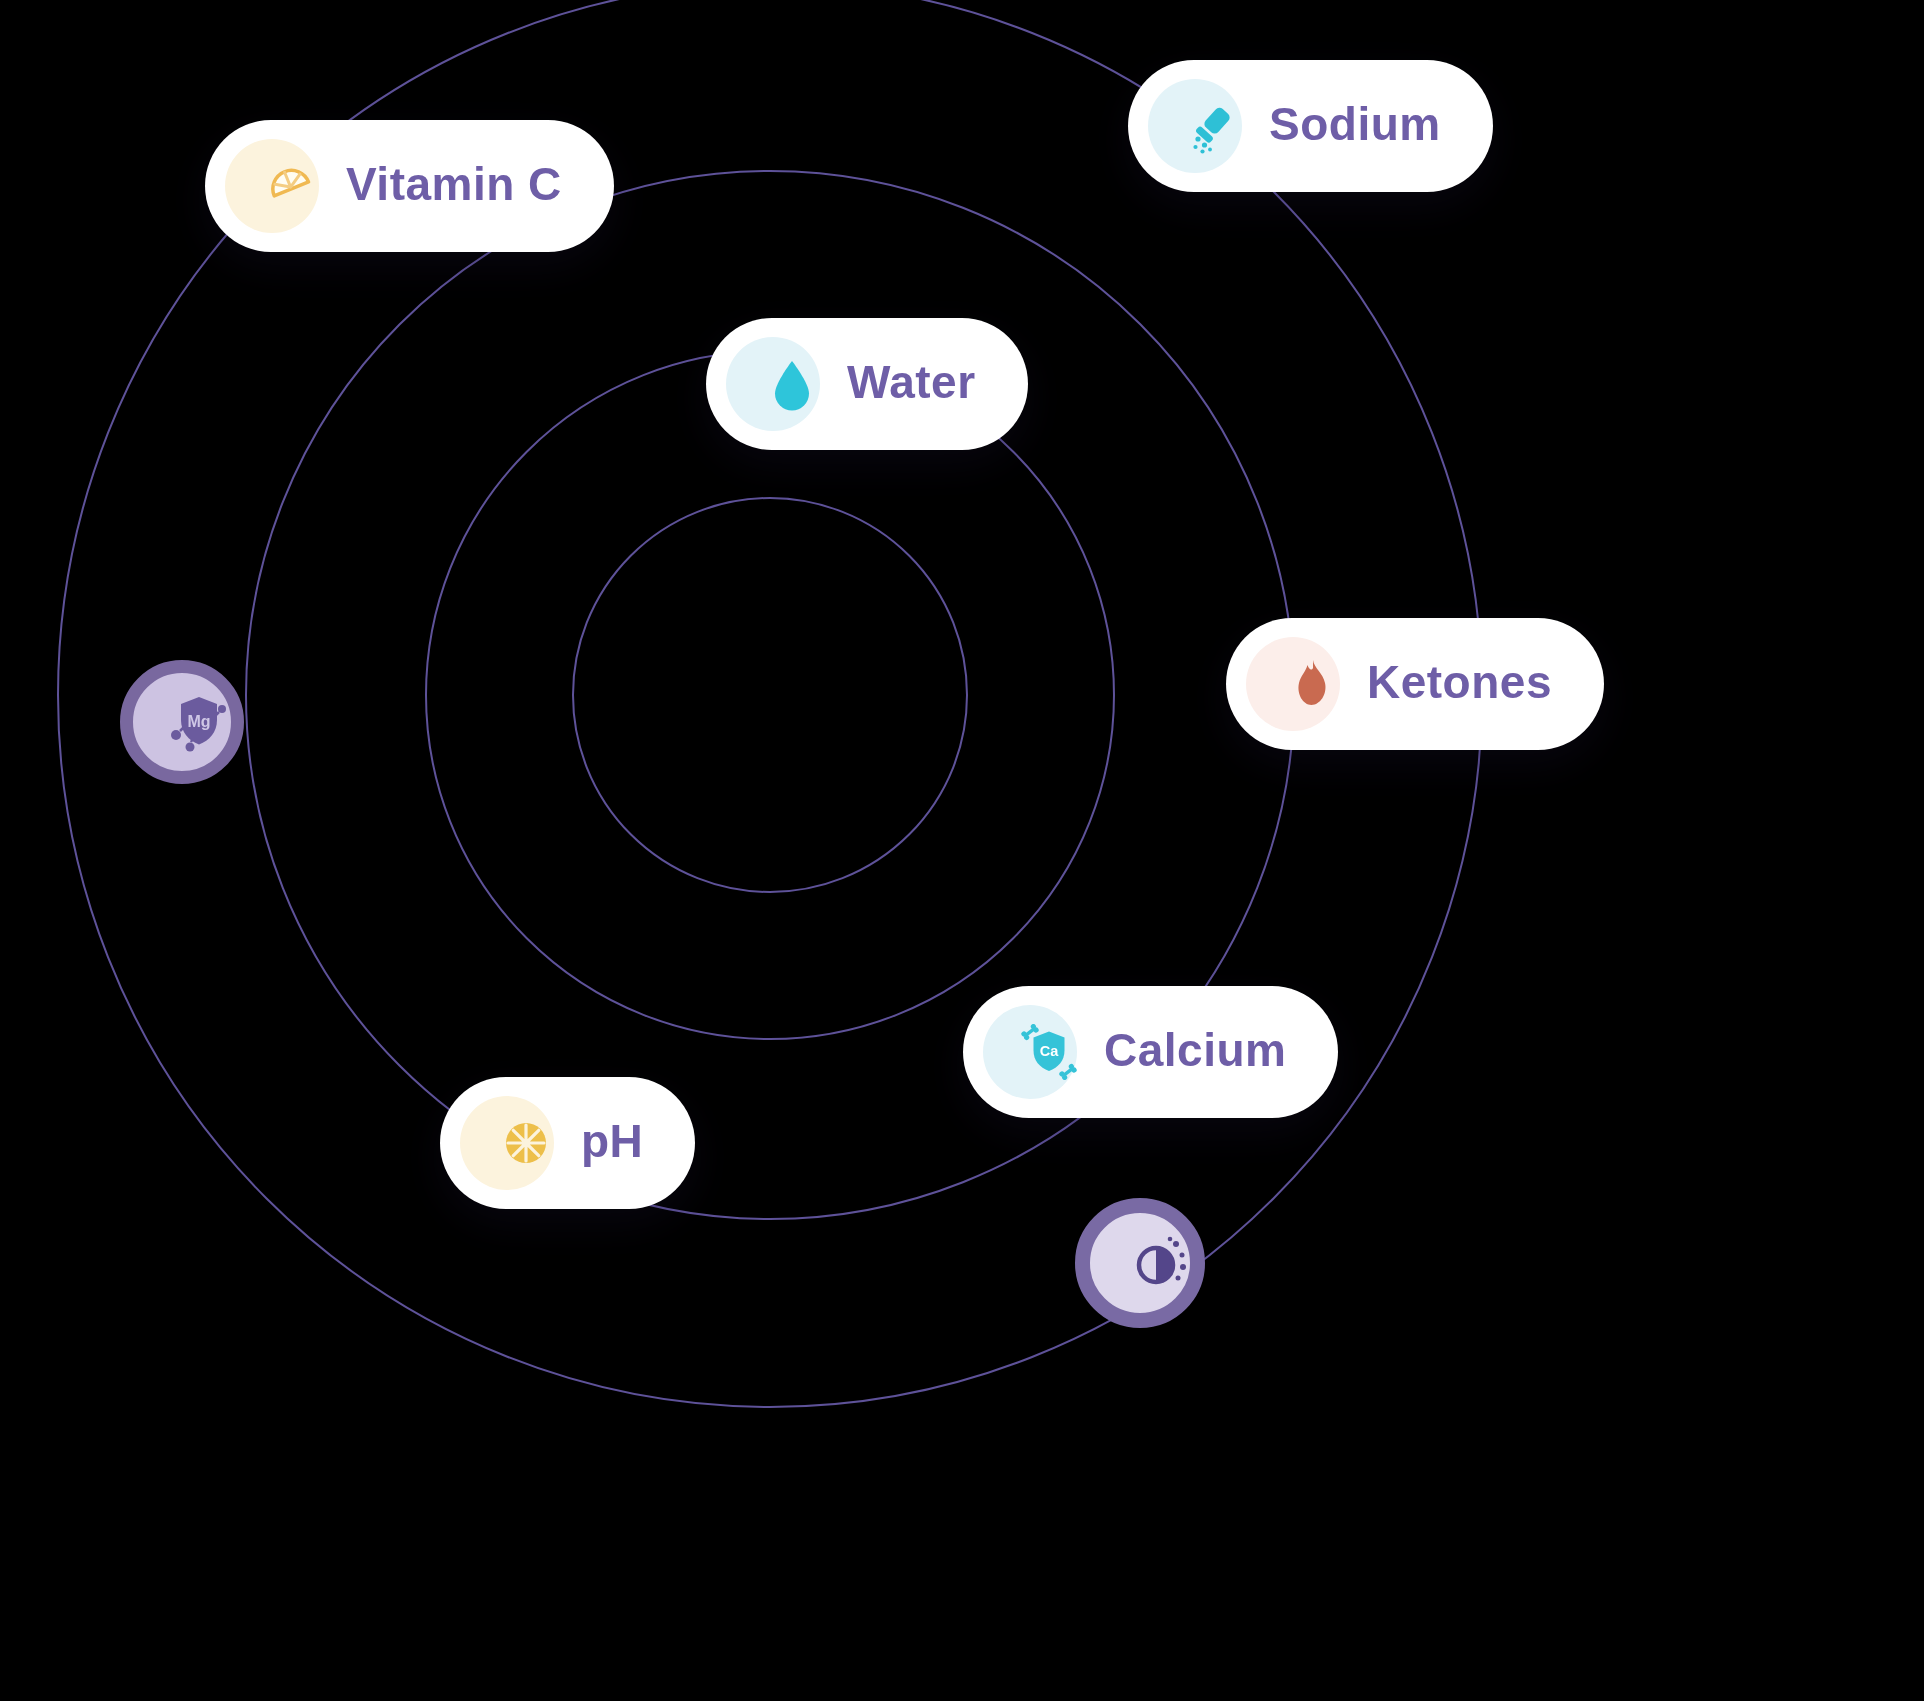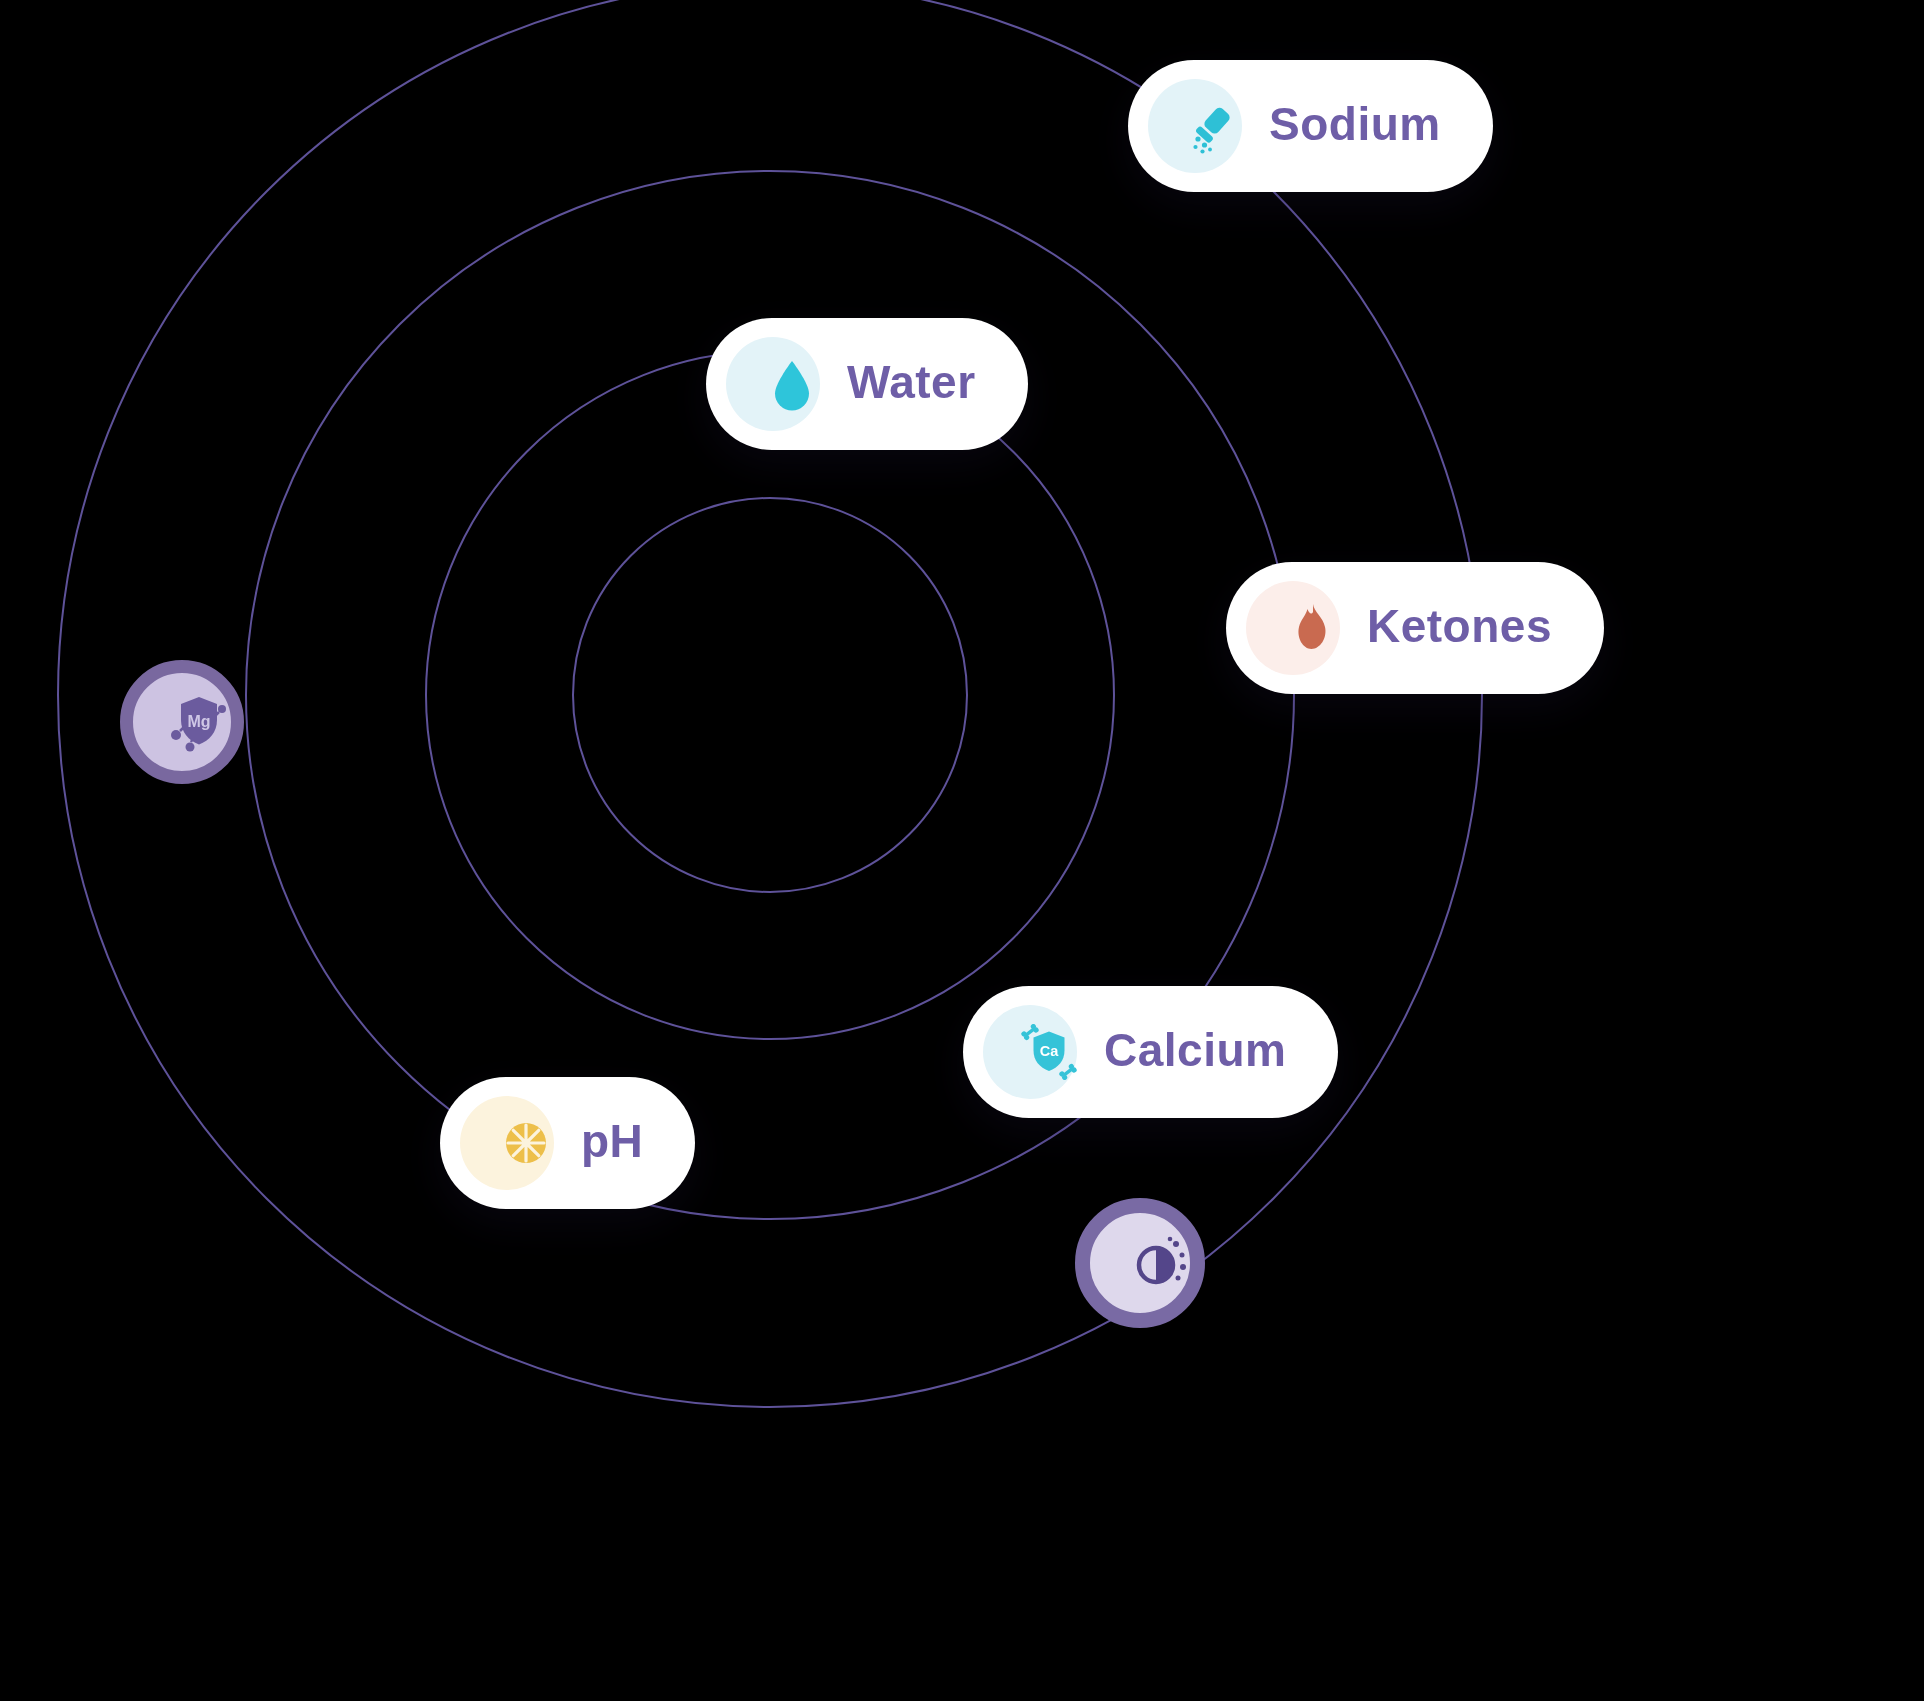--- a/index.html
+++ b/index.html
@@ -48,21 +48,21 @@
     color: #6e5ea7;
     line-height: 1;
     padding-bottom: 4px;
     letter-spacing: 0.5px;
     white-space: nowrap;
   }
   
   .pill-vitamin-c { left: 205px;  top: 120px; }
   .pill-sodium    { left: 1128px; top: 60px;  }
   .pill-water     { left: 706px;  top: 286px; margin-top: 32px; }
-  .pill-ketones   { left: 1226px; top: 562px; }
+  .pill-ketones   { left: 1226px; top: 618px; }
   .pill-calcium   { left: 963px;  top: 986px; }
   .pill-ph        { left: 440px;  top: 1077px;}
   
   .orbit-badge {
     position: absolute;
     border-radius: 50%;
     display: flex;
     align-items: center;
     justify-content: flex-end;
     box-sizing: content-box;
@@ -93,20 +93,31 @@
 
   <svg class="orbits" width="1924" height="1701" viewBox="0 0 1924 1701">
     <g fill="none" stroke="#5e5299" stroke-width="2">
       <circle cx="770" cy="695" r="197"></circle>
       <circle cx="770" cy="695" r="344"></circle>
       <circle cx="770" cy="695" r="524"></circle>
       <circle cx="770" cy="695" r="712"></circle>
     </g>
   </svg>
 
+  <div class="pill pill-vitamin-c">
+    <span class="icon-circle bg-cream">
+      <svg width="56" height="56" viewBox="0 0 56 56">
+        <g transform="rotate(-22 28 30)">
+          <path d="M9.5 31 A18.5 18.5 0 0 1 46.5 31 Z" fill="#fffdf2" stroke="#f0b952" stroke-width="3.5" stroke-linejoin="round"></path>
+          <path d="M28 29 L14.5 20.5 M28 29 L28 13 M28 29 L41.5 20.5" stroke="#f4cd82" stroke-width="3" stroke-linecap="round" fill="none"></path>
+        </g>
+      </svg>
+    </span>
+    <span class="pill-label">Vitamin C</span>
+  </div>
 
   <div class="pill pill-sodium">
     <span class="icon-circle bg-blue">
       <svg width="56" height="56" viewBox="0 0 56 56">
         <g fill="#2ec0d6">
           <g transform="rotate(42 28 26)">
             <rect x="19.5" y="9" width="17" height="25" rx="5"></rect>
             <rect x="18.5" y="36.5" width="19" height="7.5" rx="3"></rect>
           </g>
           <circle cx="12" cy="41" r="2.6"></circle>

